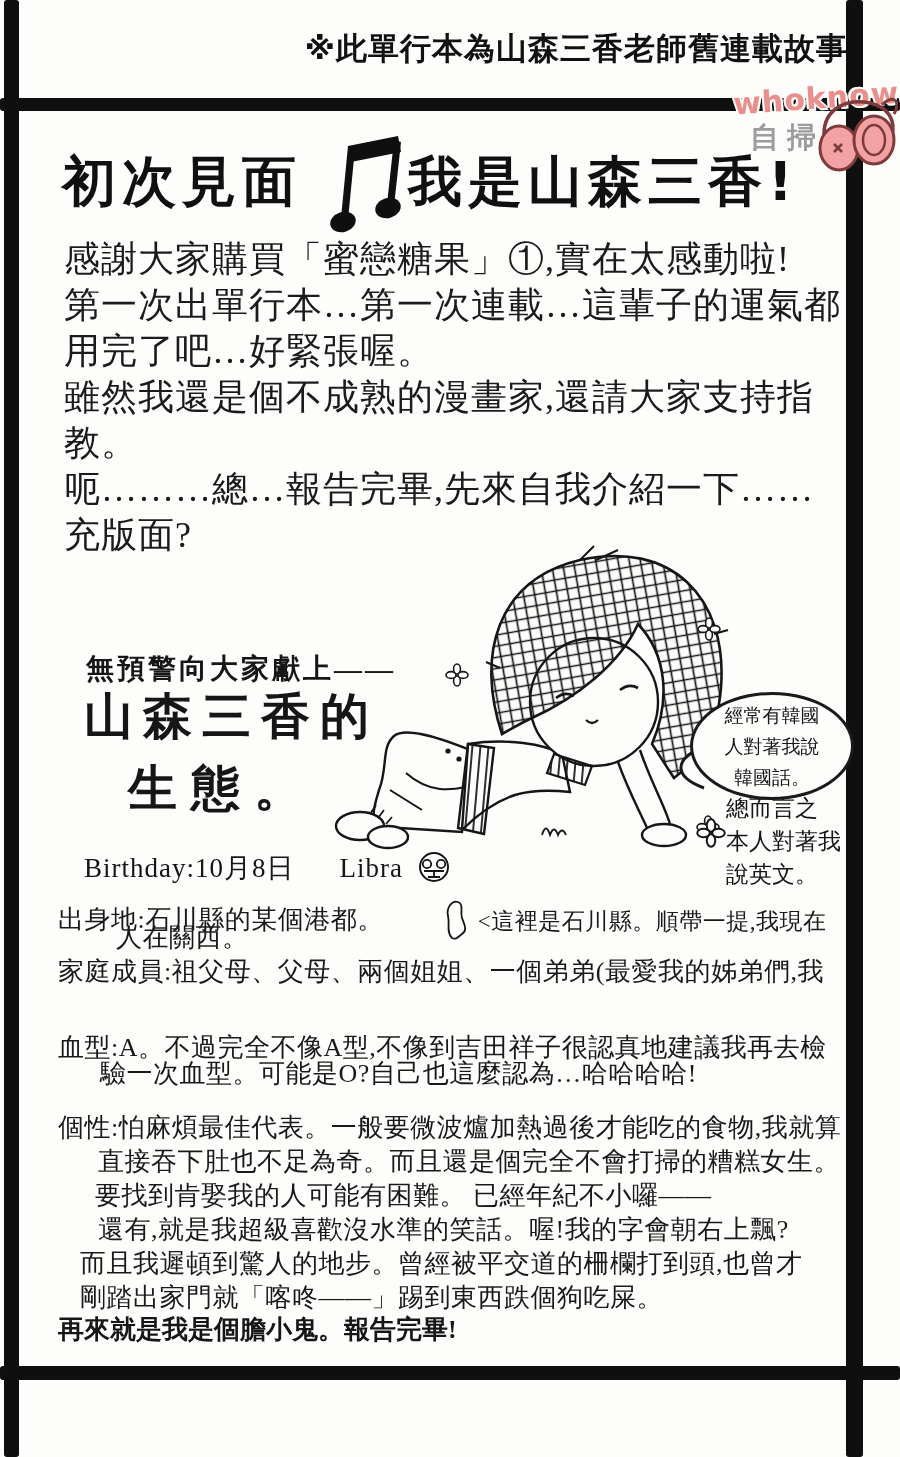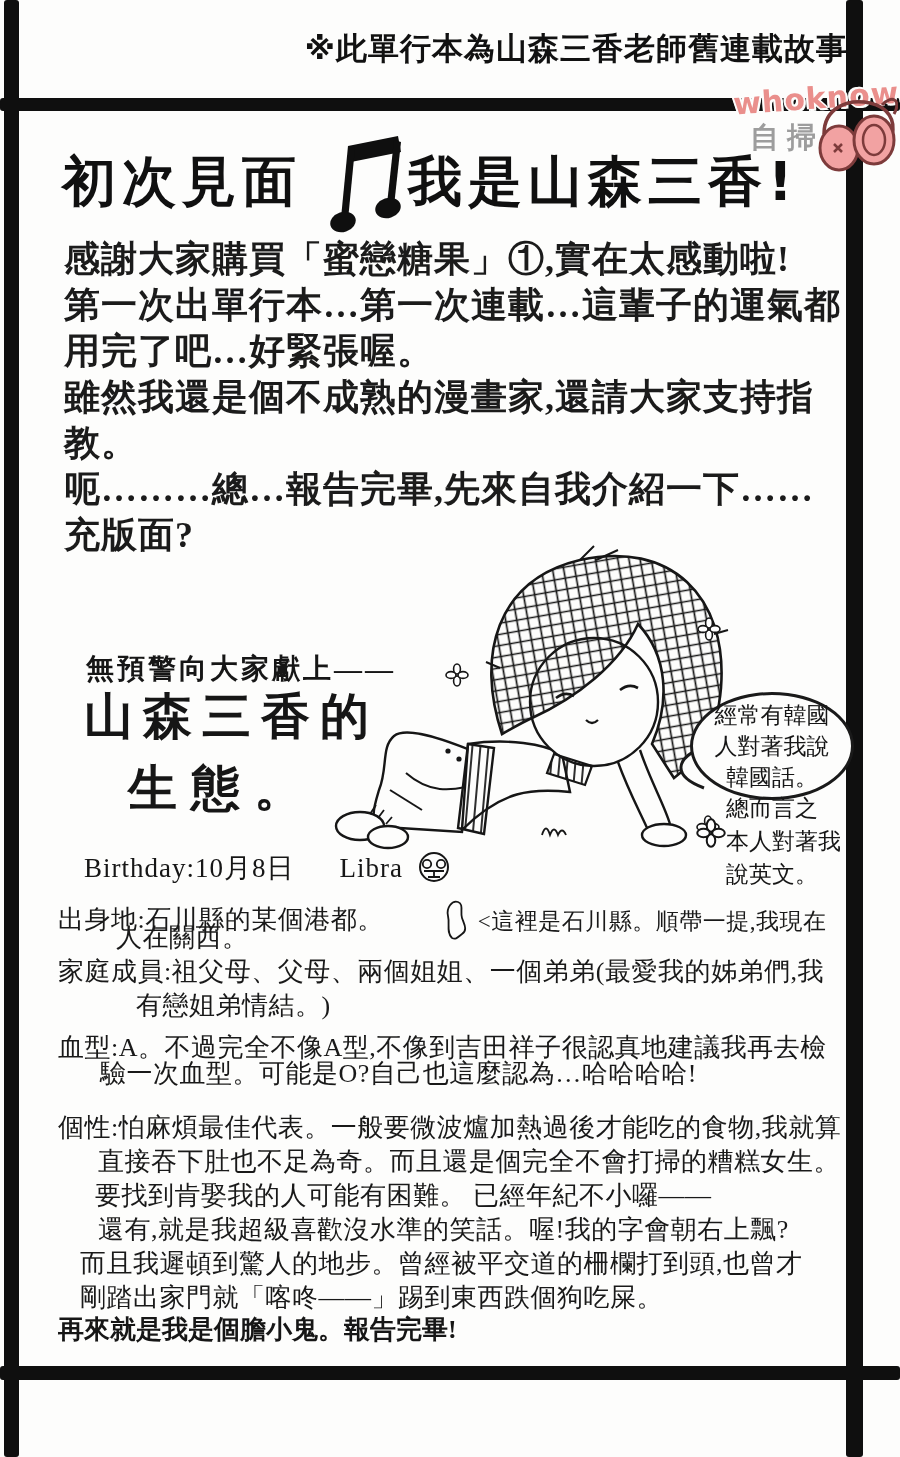--- a/index.html
+++ b/index.html
@@ -18,31 +18,31 @@
   .wm-sub{position:absolute;left:750px;top:118px;z-index:5;font-family:"DejaVu Sans",sans-serif;
           font-weight:bold;font-size:29px;letter-spacing:8px;color:#9d9d9d;
           text-shadow:-1px 0 0 #fdfdfc,1px 0 0 #fdfdfc,0 1px 0 #fdfdfc,0 -1px 0 #fdfdfc;}
   
   .title-part{position:absolute;font-family:"DejaVu Sans","Liberation Sans",sans-serif;
               font-weight:900;font-size:54px;letter-spacing:6px;color:#101010;top:146px;}
   .title-left{left:62px;}
   .title-right{left:408px;}
   
   .intro{position:absolute;left:64px;top:236px;width:790px;font-size:36px;letter-spacing:1px;color:#1b1b1b;}
-  .intro div{height:46px;line-height:46px;white-space:nowrap;font-weight:bold;}
+  .intro div{height:46px;line-height:46px;white-space:nowrap;}
   
   .feature-lead{position:absolute;left:86px;top:650px;font-size:28px;font-weight:bold;letter-spacing:3px;}
   .feature-big1{position:absolute;left:84px;top:684px;font-family:"DejaVu Sans",sans-serif;font-weight:900;
                 font-size:49px;letter-spacing:10px;}
   .feature-big2{position:absolute;left:128px;top:756px;font-family:"DejaVu Sans",sans-serif;font-weight:900;
                 font-size:49px;letter-spacing:14px;}
   
   .bubble{position:absolute;left:690px;top:692px;width:158px;height:102px;border:3px solid #1a1a1a;
           border-radius:50%;display:flex;flex-direction:column;align-items:center;justify-content:center;
-          font-size:23px;line-height:31px;background:#fdfdfc;z-index:4;}
+          font-size:19px;line-height:31px;background:#fdfdfc;z-index:4;}
   .aside-note{position:absolute;left:726px;top:792px;font-size:23px;line-height:33px;white-space:nowrap;z-index:4;}
   
   .pline{position:absolute;font-size:26px;letter-spacing:0.5px;white-space:nowrap;color:#191919;}
   .pnote{font-size:23px;}
   .birthday{position:absolute;left:84px;top:850px;font-size:27px;letter-spacing:1px;}
   .closing{position:absolute;left:58px;top:1312px;width:788px;font-size:26px;white-space:nowrap;font-weight:bold;}
   svg{display:block;}
 </style>
 </head>
 <body>
@@ -191,21 +191,20 @@
     <span style="display:inline-block;margin:0 8px 0 58px;">
       <svg width="28" height="46" viewBox="0 0 28 46">
         <path d="M 10,42 C 4,36 8,28 6,20 C 4,12 10,4 16,6 C 22,8 18,16 20,22 C 22,28 26,34 20,38 C 16,41 14,44 10,42" fill="none" stroke="#161616" stroke-width="1.8"></path>
       </svg>
     </span>
     <span class="pnote" style="padding-top:4px;">&lt;這裡是石川縣。順帶一提,我現在</span>
   </div>
   <div class="pline" style="left:116px;top:920px;">人在關西。</div>
 
   <div class="pline" style="left:58px;top:954px;">家庭成員:祖父母、父母、兩個姐姐、一個弟弟(最愛我的姊弟們,我</div>
-  <div class="pline" style="left:136px;top:988px;">有戀姐弟情結。)</div>
 
   <div class="pline" style="left:58px;top:1022px;margin-top:8px;">血型:A。不過完全不像A型,不像到吉田祥子很認真地建議我再去檢</div>
   <div class="pline" style="left:100px;top:1056px;">驗一次血型。可能是O?自己也這麼認為…哈哈哈哈!</div>
 
   <div class="pline" style="left:58px;top:1110px;">個性:怕麻煩最佳代表。一般要微波爐加熱過後才能吃的食物,我就算</div>
   <div class="pline" style="left:98px;top:1144px;">直接吞下肚也不足為奇。而且還是個完全不會打掃的糟糕女生。</div>
   <div class="pline" style="left:95px;top:1178px;">要找到肯娶我的人可能有困難。  已經年紀不小囉——</div>
   <div class="pline" style="left:98px;top:1212px;">還有,就是我超級喜歡沒水準的笑話。喔!我的字會朝右上飄?</div>
   <div class="pline" style="left:80px;top:1246px;">而且我遲頓到驚人的地步。曾經被平交道的柵欄打到頭,也曾才</div>
   <div class="pline" style="left:80px;top:1280px;">剛踏出家門就「喀咚——」踢到東西跌個狗吃屎。</div>

